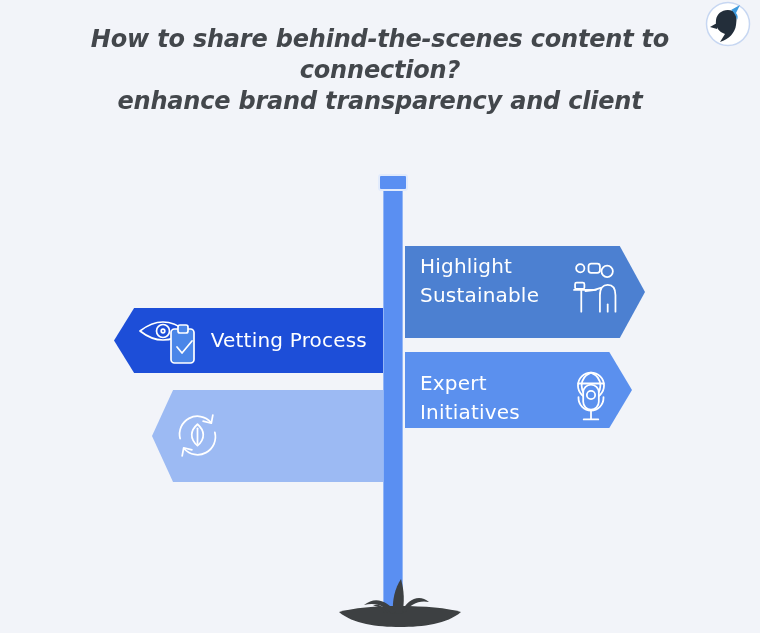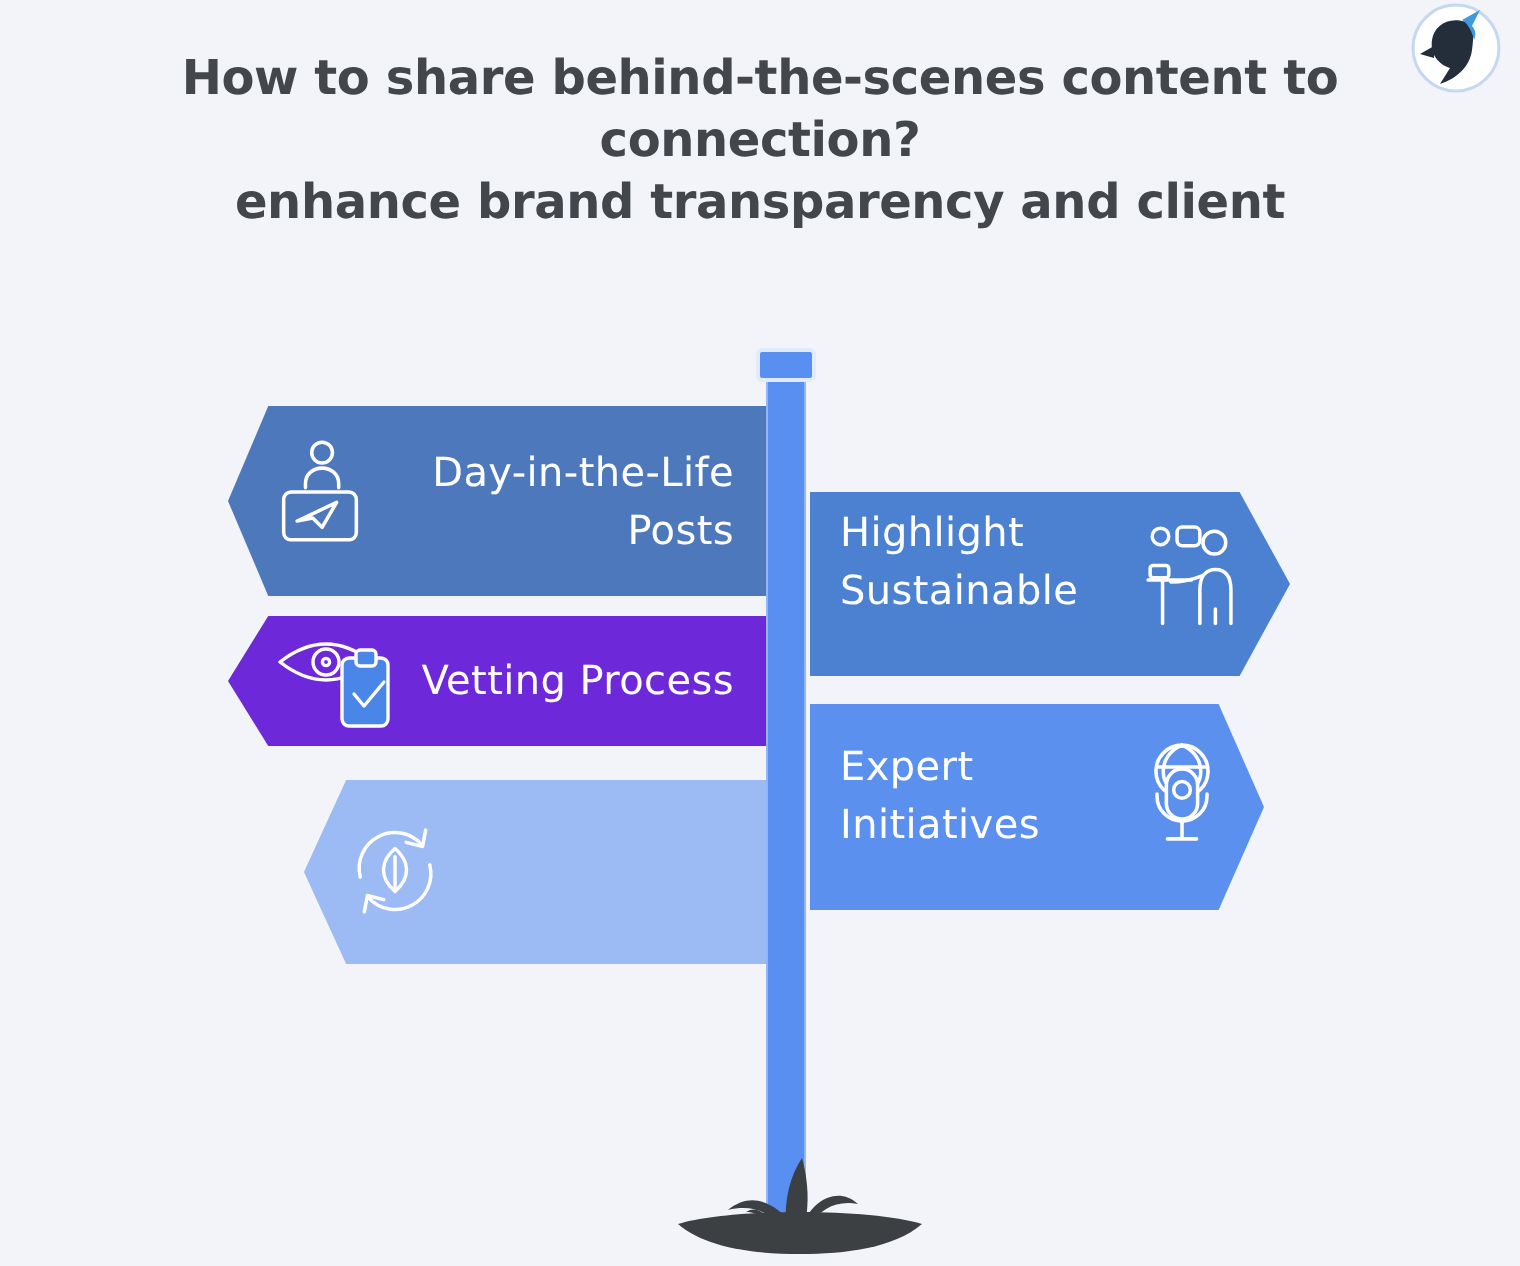--- a/index.html
+++ b/index.html
@@ -1,21 +1,21 @@
 <!DOCTYPE html>
 <html><head>
 <meta charset="utf-8">
 <style>
   html,body{margin:0;padding:0;}
   body{font-family:"DejaVu Sans","Liberation Sans",sans-serif;}
   .stage{position:relative;width:760px;height:633px;overflow:hidden;background:#f2f4f9;}
 
   
   .title{position:absolute;left:30px;right:30px;top:24px;text-align:center;
-         font-weight:bold;font-size:24px;line-height:31px;letter-spacing:-0.2px;}
+         font-weight:bold;font-size:24px;line-height:31px;letter-spacing:-0.2px;font-style:italic;}
 
   
   .logo{position:absolute;left:705px;top:1px;width:46px;height:46px;}
 
   
   .pole-cap{position:absolute;left:378px;top:174px;width:30px;height:17px;
             border:2px solid #e2ebfc;border-radius:3px;box-sizing:border-box;z-index:5;}
   .pole{position:absolute;left:383px;top:189px;width:20px;height:421px;z-index:4;
         border-left:1px solid rgba(255,255,255,.35);border-right:1px solid rgba(255,255,255,.35);box-sizing:border-box;}
   .ground{position:absolute;left:335px;top:578px;width:130px;height:50px;z-index:6;}
@@ -24,21 +24,21 @@
   .sign{position:absolute;color:#fff;z-index:2;}
   .sign svg{stroke:currentColor;fill:none;stroke-width:1.7;stroke-linecap:round;stroke-linejoin:round;}
   .sign-day {left:114px;top:203px;width:272px;height:95px;
              clip-path:polygon(7.4% 0,100% 0,100% 100%,7.4% 100%,0 50%);}
   .sign-vet {left:114px;top:308px;width:272px;height:65px;
              clip-path:polygon(7.4% 0,100% 0,100% 100%,7.4% 100%,0 50%);}
   .sign-sus {left:152px;top:390px;width:234px;height:92px;
              clip-path:polygon(9% 0,100% 0,100% 100%,9% 100%,0 50%);}
   .sign-hip {left:405px;top:246px;width:240px;height:92px;
              clip-path:polygon(0 0,89.5% 0,100% 50%,89.5% 100%,0 100%);}
-  .sign-exp {left:405px;top:352px;width:227px;height:103px;
+  .sign-exp {left:405px;top:352px;width:227px;height:76px;
              clip-path:polygon(0 0,90% 0,100% 50%,90% 100%,0 100%);}
 
   .sign .icon{position:absolute;}
   .lbl{position:absolute;font-size:20px;line-height:29px;letter-spacing:.2px;}
   .lbl-day{right:19px;top:19px;text-align:right;}
   .lbl-vet{right:19px;top:0;height:65px;display:flex;align-items:center;}
   .lbl-sus{left:80px;right:8px;top:17px;text-align:center;}
   .lbl-hip{left:15px;top:6px;text-align:left;}
   .lbl-exp{left:15px;top:17px;text-align:left;}
 
@@ -74,34 +74,22 @@
   <svg class="ground" viewBox="0 0 130 50">
     <g stroke="none" fill="#3d4042">
       <path d="M4,34 C30,26 100,26 126,34 C112,46 88,49 65,49 C42,49 18,46 4,34 Z"></path>
       <path d="M58,35 C57,22 60,10 66,1 C69,12 70,24 67,36 Z"></path>
       <path d="M56,36 C50,28 41,24 29,27 C41,17 53,24 61,34 Z"></path>
       <path d="M50,36 C47,30 43,28 38,28 C44,24 49,30 53,36 Z"></path>
       <path d="M70,35 C75,26 84,22 94,24 C84,15 72,22 67,33 Z"></path>
     </g>
   </svg>
 
-  <div class="sign sign-day" style="background-color: rgb(77, 120, 188); color: rgb(255, 255, 255);">
-    <svg class="icon icon-day" width="42" height="54" viewBox="0 0 40 52">
-      <circle cx="21" cy="7" r="5"></circle>
-      <path d="M13,24 v-2 c0,-4.5 3.5,-7.5 8,-7.5 c4.5,0 8,3 8,7.5 v2"></path>
-      <rect x="2.5" y="26" width="35" height="23" rx="3.5"></rect>
-      <path d="M9,40 L28,31 L21,43 L16.5,38.5 Z"></path>
-    </svg>
-    <div class="lbl lbl-day">
-      <div>Day-in-the-Life</div>
-      <div>Posts</div>
-    </div>
-  </div>
 
-  <div class="sign sign-vet" style="background-color: #6d28d9; color: rgb(255, 255, 255);">
+  <div class="sign sign-vet" style="background-color: #1d4ed8; color: rgb(255, 255, 255);">
     <svg class="icon icon-vet" width="66" height="50" viewBox="0 0 66 50">
       <path d="M2,15 Q25,-3 48,15 Q25,33 2,15 Z"></path>
       <circle cx="25" cy="15" r="6.5"></circle>
       <circle cx="25" cy="15" r="1.8"></circle>
       <rect x="33" y="13" width="23" height="34" rx="3.5" fill="#4a86e8"></rect>
       <rect x="40" y="9" width="10" height="8" rx="2" fill="#4a86e8"></rect>
       <path d="M39,31 l5,6 10,-12"></path>
     </svg>
     <div class="lbl lbl-vet">
       <div>Vetting Process</div>

